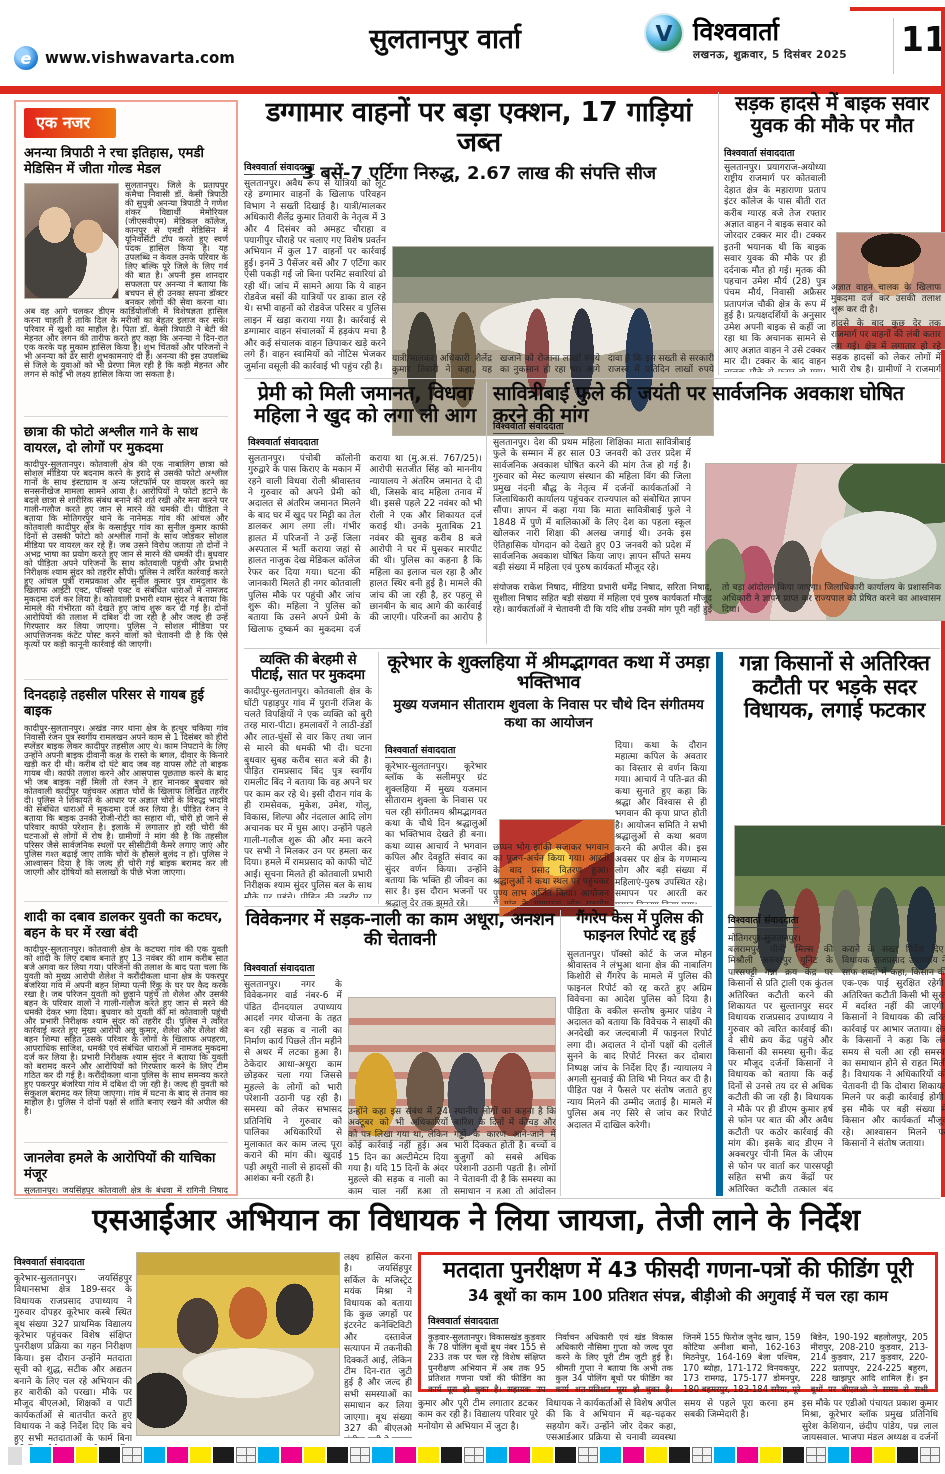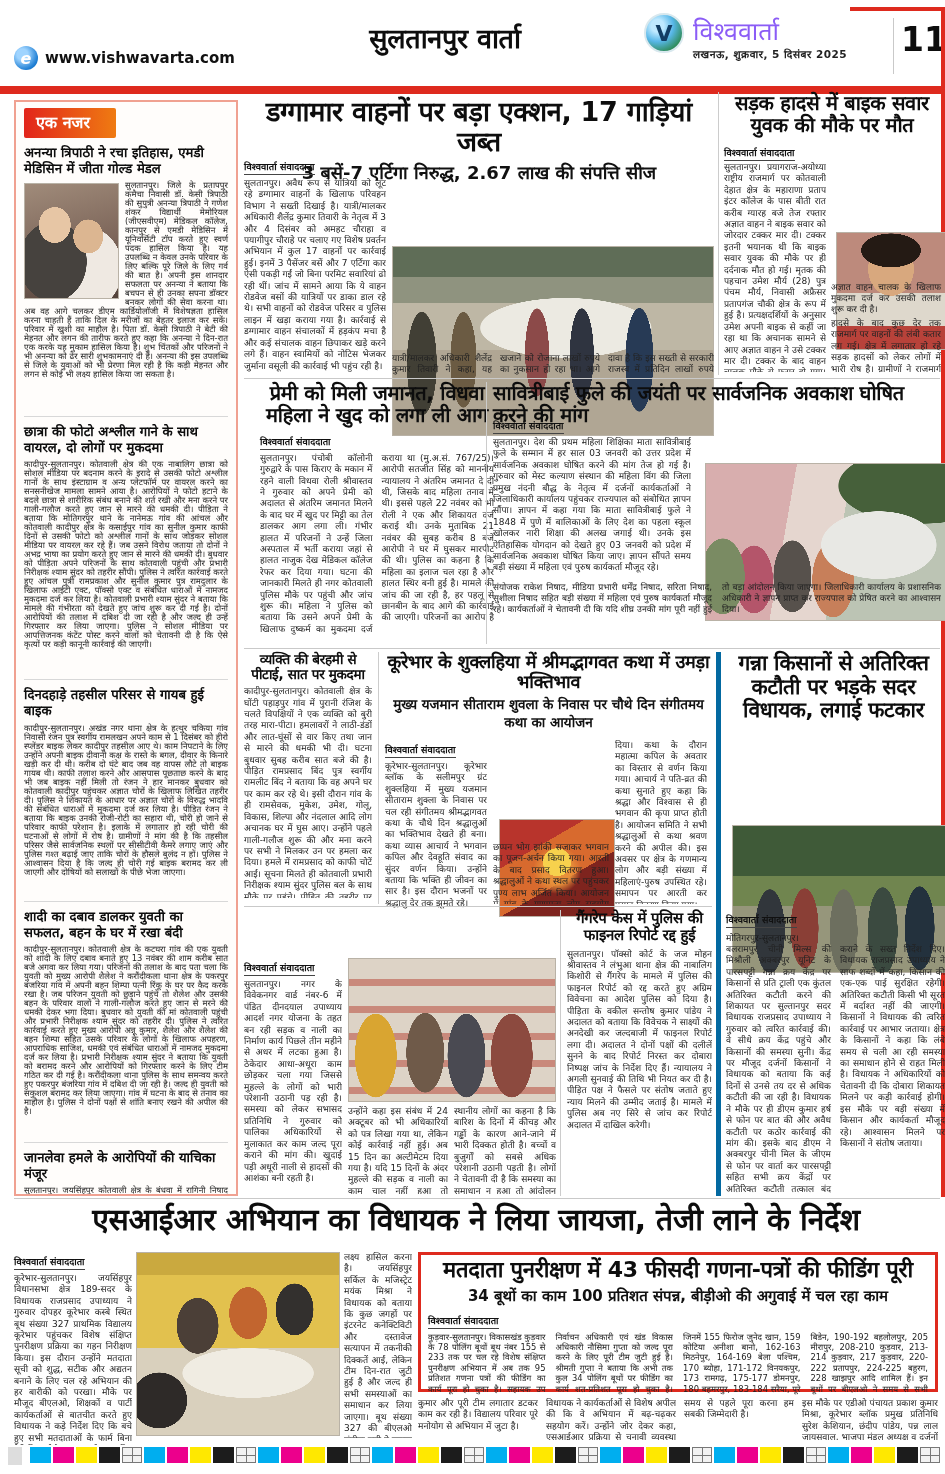--- a/index.html
+++ b/index.html
@@ -16,21 +16,21 @@
 .bt4{column-count:4;column-gap:10px;column-fill:auto}
 .cap{font-size:8.8px;line-height:11px;text-align:justify;color:#222}
 .photo{position:relative;overflow:hidden;border:1px solid #b9b2a6}
 .rule-h{background:#c9c9c9;height:1px}
 .rule-v{background:#c9c9c9;width:1px}
 .redline{background:#de2a1e}
 
 .site{font-size:15px;font-weight:bold;color:#111}
 .eicon{width:24px;height:24px;border-radius:50%;background:radial-gradient(circle at 35% 35%,#9fd4ff 0 25%,#1f7fd4 70%,#0b5fb0 100%);color:#fff;font-weight:bold;font-style:italic;font-size:16px;display:flex;align-items:center;justify-content:center}
 .vicon{width:40px;height:40px;border-radius:50%;background:radial-gradient(circle at 32% 30%,#bfe9ff 0 18%,#58b7e8 45%,#2e8b57 78%,#1d6e3f 100%);display:flex;align-items:center;justify-content:center;color:#123d63;font-weight:bold;font-size:22px;border:2px solid #d8e8ee}
-.brand{font-size:25px;font-weight:normal;color:#8b5cf6}
+.brand{font-size:25px;font-weight:bold;color:#000000}
 .dateln{font-size:10.5px;font-weight:bold;color:#222;letter-spacing:.5px}
 .pgnum{font-size:33px;font-weight:bold;color:#0d0d0d}
 
 .ekbox{border:2px solid #f0a191;background:#fffdfb}
 .ekchip{display:inline-block;background:linear-gradient(90deg,#e2251b,#ef7b12);color:#fff;font-weight:bold;font-size:16px;padding:3px 26px 5px 12px;border-radius:2px}
 .ekt{font-weight:bold;font-size:13.2px;line-height:1.22;color:#0d0d0d;margin:7px 0 4px}
 .ekb{font-size:8.4px;line-height:9px;text-align:justify;color:#262626}
 .eksep{border-top:1px solid #d8d8d8;margin:7px 0 0}
 
 .ph1{background:radial-gradient(ellipse 16px 18px at 32% 36%,#e7c6a5 0 99%,transparent 100%),radial-gradient(ellipse 15px 17px at 68% 46%,#dcb691 0 99%,transparent 100%),radial-gradient(ellipse 34px 40px at 30% 68%,#46423e 0 99%,transparent 100%),radial-gradient(ellipse 32px 40px at 70% 74%,#efe9e2 0 99%,transparent 100%),linear-gradient(165deg,#a08b7a 0%,#7d665a 55%,#53423a 100%)}
@@ -78,21 +78,21 @@
   <div class="ekb" style="height:228px">
     <span class="photo ph1" style="float:left;width:95px;height:116px;margin:2px 6px 2px 0"></span><span>सुलतानपुर। जिले के प्रतापपुर कमैचा निवासी डॉ. केसी त्रिपाठी की सुपुत्री अनन्या त्रिपाठी ने गणेश शंकर विद्यार्थी मेमोरियल (जीएसवीएम) मेडिकल कॉलेज, कानपुर से एमडी मेडिसिन में यूनिवर्सिटी टॉप करते हुए स्वर्ण पदक हासिल किया है। यह उपलब्धि न केवल उनके परिवार के लिए बल्कि पूरे जिले के लिए गर्व की बात है। अपनी इस शानदार सफलता पर अनन्या ने बताया कि बचपन से ही उनका सपना डॉक्टर बनकर लोगों की सेवा करना था। अब वह आगे चलकर डीएम कार्डियोलॉजी में विशेषज्ञता हासिल करना चाहती हैं ताकि दिल के मरीजों का बेहतर इलाज कर सकें। परिवार में खुशी का माहौल है। पिता डॉ. केसी त्रिपाठी ने बेटी की मेहनत और लगन की तारीफ करते हुए कहा कि अनन्या ने दिन-रात एक करके यह मुकाम हासिल किया है। शुभ चिंतकों और परिजनों ने भी अनन्या को ढेर सारी शुभकामनाएं दी हैं। अनन्या की इस उपलब्धि से जिले के युवाओं को भी प्रेरणा मिल रही है कि कड़ी मेहनत और लगन से कोई भी लक्ष्य हासिल किया जा सकता है।</span>
   </div>
   <div class="eksep"></div>
   <div class="ekt">छात्रा की फोटो अश्लील गाने के साथ वायरल, दो लोगों पर मुकदमा</div>
   <div class="ekb" style="height:212px">कादीपुर-सुलतानपुर। कोतवाली क्षेत्र की एक नाबालिग छात्रा को सोशल मीडिया पर बदनाम करने के इरादे से उसकी फोटो अश्लील गानों के साथ इंस्टाग्राम व अन्य प्लेटफॉर्म पर वायरल करने का सनसनीखेज मामला सामने आया है। आरोपियों ने फोटो हटाने के बदले छात्रा से शारीरिक संबंध बनाने की शर्त रखी और मना करने पर गाली-गलौज करते हुए जान से मारने की धमकी दी। पीड़िता ने बताया कि मोतिगरपुर थाने के नानेमऊ गांव की आंचल और कोतवाली कादीपुर क्षेत्र के कसाईपुर गांव का सुनील कुमार काफी दिनों से उसकी फोटो को अश्लील गानों के साथ जोड़कर सोशल मीडिया पर वायरल कर रहे हैं। जब उसने विरोध जताया तो दोनों ने अभद्र भाषा का प्रयोग करते हुए जान से मारने की धमकी दी। बुधवार को पीड़िता अपने परिजनों के साथ कोतवाली पहुंची और प्रभारी निरीक्षक श्याम सुंदर को तहरीर सौंपी। पुलिस ने त्वरित कार्रवाई करते हुए आंचल पुत्री रामप्रकाश और सुनील कुमार पुत्र रामदुलार के खिलाफ आईटी एक्ट, पॉक्सो एक्ट व संबंधित धाराओं में नामजद मुकदमा दर्ज कर लिया है। कोतवाली प्रभारी श्याम सुंदर ने बताया कि मामले की गंभीरता को देखते हुए जांच शुरू कर दी गई है। दोनों आरोपियों की तलाश में दबिश दी जा रही है और जल्द ही उन्हें गिरफ्तार कर लिया जाएगा। पुलिस ने सोशल मीडिया पर आपत्तिजनक कंटेंट पोस्ट करने वालों को चेतावनी दी है कि ऐसे कृत्यों पर कड़ी कानूनी कार्रवाई की जाएगी।</div>
   <div class="eksep"></div>
   <div class="ekt">दिनदहाड़े तहसील परिसर से गायब हुई बाइक</div>
   <div class="ekb" style="height:170px">कादीपुर-सुलतानपुर। अखंड नगर थाना क्षेत्र के हत्थुर चकिया गांव निवासी रंजन पुत्र स्वर्गीय रामलखन अपने काम से 1 दिसंबर को हीरो स्प्लेंडर बाइक लेकर कादीपुर तहसील आए थे। काम निपटाने के लिए उन्होंने अपनी बाइक दीवानी कक्ष के रास्ते के बगल, दीवार के किनारे खड़ी कर दी थी। करीब दो घंटे बाद जब वह वापस लौटे तो बाइक गायब थी। काफी तलाश करने और आसपास पूछताछ करने के बाद भी जब बाइक नहीं मिली तो रंजन ने हार मानकर बुधवार को कोतवाली कादीपुर पहुंचकर अज्ञात चोरों के खिलाफ लिखित तहरीर दी। पुलिस ने शिकायत के आधार पर अज्ञात चोरों के विरुद्ध भादवि की संबंधित धाराओं में मुकदमा दर्ज कर लिया है। पीड़ित रंजन ने बताया कि बाइक उनकी रोजी-रोटी का सहारा थी, चोरी हो जाने से परिवार काफी परेशान है। इलाके में लगातार हो रही चोरी की घटनाओं से लोगों में रोष है। ग्रामीणों ने मांग की है कि तहसील परिसर जैसे सार्वजनिक स्थलों पर सीसीटीवी कैमरे लगाए जाएं और पुलिस गश्त बढ़ाई जाए ताकि चोरों के हौसले बुलंद न हों। पुलिस ने आश्वासन दिया है कि जल्द ही चोरी गई बाइक बरामद कर ली जाएगी और दोषियों को सलाखों के पीछे भेजा जाएगा।</div>
   <div class="eksep"></div>
-  <div class="ekt">शादी का दबाव डालकर युवती का सफलत, बहन के घर में रखा बंदी</div>
+  <div class="ekt">शादी का दबाव डालकर युवती का कटघर, बहन के घर में रखा बंदी</div>
   <div class="ekb" style="height:190px">कादीपुर-सुलतानपुर। कोतवाली क्षेत्र के कटघरा गांव की एक युवती को शादी के लिए दबाव बनाते हुए 13 नवंबर की शाम करीब सात बजे अगवा कर लिया गया। परिजनों की तलाश के बाद पता चला कि युवती को मुख्य आरोपी शैलेश ने करौंदीकला थाना क्षेत्र के पकरपुर बंजरिया गांव में अपनी बहन शिम्पा पत्नी रिंकू के घर पर कैद करके रखा है। जब परिजन युवती को छुड़ाने पहुंचे तो शैलेश और उसकी बहन के परिवार वालों ने गाली-गलौज करते हुए जान से मरने की धमकी देकर भगा दिया। बुधवार को युवती की मां कोतवाली पहुंची और प्रभारी निरीक्षक श्याम सुंदर को तहरीर दी। पुलिस ने त्वरित कार्रवाई करते हुए मुख्य आरोपी अन्नू कुमार, शैलेश और शैलेश की बहन शिम्पा सहित उसके परिवार के लोगों के खिलाफ अपहरण, आपराधिक साजिश, धमकी एवं संबंधित धाराओं में नामजद मुकदमा दर्ज कर लिया है। प्रभारी निरीक्षक श्याम सुंदर ने बताया कि युवती को बरामद करने और आरोपियों को गिरफ्तार करने के लिए टीम गठित कर दी गई है। करौंदीकला थाना पुलिस के साथ समन्वय करते हुए पकरपुर बंजरिया गांव में दबिश दी जा रही है। जल्द ही युवती को सकुशल बरामद कर लिया जाएगा। गांव में घटना के बाद से तनाव का माहौल है। पुलिस ने दोनों पक्षों से शांति बनाए रखने की अपील की है।</div>
   <div class="eksep"></div>
   <div class="ekt">जानलेवा हमले के आरोपियों की याचिका मंजूर</div>
   <div class="ekb" style="height:64px">सुलतानपुर। जयसिंहपुर कोतवाली क्षेत्र के बंधवा में रागिनी निषाद और अन्य पर जानलेवा हमला करने के तीन आरोपियों को जिला जज सुनील कुमार ने जमानत दी है। वकील अरविन्द सिंह राजा ने आरोपियों पर पेशबंदी में मुकदमा दर्ज कराने की बात कही। गांव की रागिनी निषाद पीड़ित पक्ष ने हमला करने और मारपीट के आरोप में गांव के रूख्जन, निर्मला, श्रवण, रंजन और काजल आदि पर केस दर्ज कराया था।</div>
 
 </div>
 
 <div class="abs" style="left:244px;top:97px;width:470px;height:278px">
   <div class="hl" style="font-size:27px">डग्गामार वाहनों पर बड़ा एक्शन, 17 गाड़ियां जब्त</div>
   <div class="sub" style="font-size:18px;margin-top:3px">3 बसें-7 एर्टिगा निरुद्ध, 2.67 लाख की संपत्ति सीज</div>
@@ -112,21 +112,21 @@
   <div class="abs" style="left:5px;top:70px;width:102px">
     <div class="bt" style="height:210px">सुलतानपुर। प्रयागराज-अयोध्या राष्ट्रीय राजमार्ग पर कोतवाली देहात क्षेत्र के महाराणा प्रताप इंटर कॉलेज के पास बीती रात करीब ग्यारह बजे तेज रफ्तार अज्ञात वाहन ने बाइक सवार को जोरदार टक्कर मार दी। टक्कर इतनी भयानक थी कि बाइक सवार युवक की मौके पर ही दर्दनाक मौत हो गई। मृतक की पहचान उमेश मौर्य (28) पुत्र पंचम मौर्य, निवासी अफ्रैसर प्रतापगंज चौकी क्षेत्र के रूप में हुई है। प्रत्यक्षदर्शियों के अनुसार उमेश अपनी बाइक से कहीं जा रहा था कि अचानक सामने से आए अज्ञात वाहन ने उसे टक्कर मार दी। टक्कर के बाद वाहन चालक मौके से फरार हो गया। सूचना मिलते ही कोतवाली देहात पुलिस और प्रतापगंज चौकी इंचार्ज मौके पर पहुंचे। पुलिस ने शव को कब्जे में लेकर पोस्टमार्टम के लिए भेज दिया तथा</div>
   </div>
   <div class="abs photo ph-por" style="left:112px;top:68px;width:110px;height:118px"></div>
   <div class="abs cap" style="left:112px;top:190px;width:110px;height:34px">अज्ञात वाहन चालक के खिलाफ मुकदमा दर्ज कर उसकी तलाश शुरू कर दी है।</div>
   <div class="abs bt" style="left:112px;top:226px;width:110px;height:56px">हादसे के बाद कुछ देर तक राजमार्ग पर वाहनों की लंबी कतार लग गई। क्षेत्र में लगातार हो रहे सड़क हादसों को लेकर लोगों में भारी रोष है। ग्रामीणों ने राजमार्ग पर स्पीड ब्रेकर और पर्याप्त लाइटिंग की मांग की है।</div>
 </div>
 
 <div class="abs rule-h" style="left:244px;top:378px;width:696px"></div>
 
-<div class="abs" style="left:260px;top:382px;width:234px;height:262px">
+<div class="abs" style="left:248px;top:382px;width:234px;height:262px">
   <div class="hl" style="font-size:20px">प्रेमी को मिली जमानत, विधवा महिला ने खुद को लगा ली आग</div>
   <div style="margin-top:3px"><span class="by">विश्ववार्ता संवाददाता</span></div>
   <div class="bt bt2" style="height:188px">सुलतानपुर। पंचोबी कॉलोनी गुरुद्वारे के पास किराए के मकान में रहने वाली विधवा रोली श्रीवास्तव ने गुरुवार को अपने प्रेमी को अदालत से अंतरिम जमानत मिलने के बाद घर में खुद पर मिट्टी का तेल डालकर आग लगा ली। गंभीर हालत में परिजनों ने उन्हें जिला अस्पताल में भर्ती कराया जहां से हालत नाजुक देख मेडिकल कॉलेज रेफर कर दिया गया। घटना की जानकारी मिलते ही नगर कोतवाली पुलिस मौके पर पहुंची और जांच शुरू की। महिला ने पुलिस को बताया कि उसने अपने प्रेमी के खिलाफ दुष्कर्म का मुकदमा दर्ज कराया था (मु.अ.सं. 767/25)। आरोपी सतजीत सिंह को माननीय न्यायालय ने अंतरिम जमानत दे दी थी, जिसके बाद महिला तनाव में थी। इससे पहले 22 नवंबर को भी रोली ने एक और शिकायत दर्ज कराई थी। उनके मुताबिक 21 नवंबर की सुबह करीब 8 बजे आरोपी ने घर में घुसकर मारपीट की थी। पुलिस का कहना है कि महिला का इलाज चल रहा है और हालत स्थिर बनी हुई है। मामले की जांच की जा रही है, हर पहलू से छानबीन के बाद आगे की कार्रवाई की जाएगी। परिजनों का आरोप है कि जमानत मिलने से आरोपी के हौसले बुलंद हो गए थे।</div>
 </div>
 
 <div class="abs" style="left:486px;top:382px;width:454px;height:262px;border-left:1px solid #ccc;padding-left:6px">
   <div class="hl hl-l" style="font-size:20px">सावित्रीबाई फुले की जयंती पर सार्वजनिक अवकाश घोषित करने की मांग</div>
   <div class="abs" style="left:6px;top:32px;width:198px">
     <span class="by">विश्ववार्ता संवाददाता</span>
     <div class="bt" style="height:158px">सुलतानपुर। देश की प्रथम महिला शिक्षिका माता सावित्रीबाई फुले के सम्मान में हर साल 03 जनवरी को उत्तर प्रदेश में सार्वजनिक अवकाश घोषित करने की मांग तेज हो गई है। गुरुवार को मेस्ट कल्याण संस्थान की महिला विंग की जिला प्रमुख नंदनी बौद्ध के नेतृत्व में दर्जनों कार्यकर्ताओं ने जिलाधिकारी कार्यालय पहुंचकर राज्यपाल को संबोधित ज्ञापन सौंपा। ज्ञापन में कहा गया कि माता सावित्रीबाई फुले ने 1848 में पुणे में बालिकाओं के लिए देश का पहला स्कूल खोलकर नारी शिक्षा की अलख जगाई थी। उनके इस ऐतिहासिक योगदान को देखते हुए 03 जनवरी को प्रदेश में सार्वजनिक अवकाश घोषित किया जाए। ज्ञापन सौंपते समय बड़ी संख्या में महिला एवं पुरुष कार्यकर्ता मौजूद रहे।</div>
@@ -147,33 +147,34 @@
   <div class="sub" style="font-size:13.5px;margin-top:3px">मुख्य यजमान सीताराम शुवला के निवास पर चौथे दिन संगीतमय कथा का आयोजन</div>
   <div class="abs" style="left:6px;top:86px;width:102px">
     <span class="by">विश्ववार्ता संवाददाता</span>
     <div class="bt" style="height:148px">कूरेभार-सुलतानपुर। कूरेभार ब्लॉक के सलीमपुर ग्रंट शुक्लहिया में मुख्य यजमान सीताराम शुक्ला के निवास पर चल रही संगीतमय श्रीमद्भागवत कथा के चौथे दिन श्रद्धालुओं का भक्तिभाव देखते ही बना। कथा व्यास आचार्य ने भगवान कपिल और देवहूति संवाद का सुंदर वर्णन किया। उन्होंने बताया कि भक्ति ही जीवन का सार है। इस दौरान भजनों पर श्रद्धालु देर तक झूमते रहे।</div>
   </div>
   <div class="abs photo ph-kat" style="left:114px;top:88px;width:116px;height:98px"></div>
   <div class="abs bt" style="left:114px;top:190px;width:116px;height:62px">छप्पन भोग झांकी सजाकर भगवान का पूजन-अर्चन किया गया। आरती के बाद प्रसाद वितरण हुआ। श्रद्धालुओं ने कथा स्थल पर पहुंचकर पुण्य लाभ अर्जित किया। आयोजन में गांव के गणमान्य लोग सहयोग कर रहे हैं।</div>
   <div class="abs bt" style="left:236px;top:88px;width:92px;height:164px">दिया। कथा के दौरान महात्मा कपिल के अवतार का विस्तार से वर्णन किया गया। आचार्य ने पति-व्रत की कथा सुनाते हुए कहा कि श्रद्धा और विश्वास से ही भगवान की कृपा प्राप्त होती है। आयोजन समिति ने सभी श्रद्धालुओं से कथा श्रवण करने की अपील की। इस अवसर पर क्षेत्र के गणमान्य लोग और बड़ी संख्या में महिलाएं-पुरुष उपस्थित रहे। समापन पर आरती कर प्रसाद वितरण किया गया।</div>
 </div>
 
-<div class="abs" style="left:716px;top:652px;width:224px;height:544px;border-left:5px solid #0369a1;padding-left:6px">
+<div class="abs" style="left:716px;top:652px;width:224px;height:544px;border-left:7px solid #0369a1;padding-left:6px">
   <div class="hl" style="font-size:21px">गन्ना किसानों से अतिरिक्त कटौती पर भड़के सदर विधायक, लगाई फटकार</div>
   <div class="abs photo ph-gan" style="left:5px;top:102px;width:219px;height:148px"></div>
   <div class="abs" style="left:5px;top:256px;width:219px">
     <span class="by">विश्ववार्ता संवाददाता</span>
     <div style="font-weight:normal;font-size:9px">मोतिगरपुर-सुलतानपुर।</div>
     <div class="bt bt2" style="height:252px">बलरामपुर चीनी मिल्स की मिश्रौली अक्बरपुर यूनिट के पारसपट्टी गन्ना क्रय केंद्र पर किसानों से प्रति ट्राली एक कुंतल अतिरिक्त कटौती करने की शिकायत पर सुल्तानपुर सदर विधायक राजप्रसाद उपाध्याय ने गुरुवार को त्वरित कार्रवाई की। वे सीधे क्रय केंद्र पहुंचे और किसानों की समस्या सुनी। केंद्र पर मौजूद दर्जनों किसानों ने विधायक को बताया कि कई दिनों से उनसे तय दर से अधिक कटौती की जा रही है। विधायक ने मौके पर ही डीएम कुमार हर्ष से फोन पर बात की और अवैध कटौती पर कठोर कार्रवाई की मांग की। इसके बाद डीएम ने अक्बरपुर चीनी मिल के जीएम से फोन पर वार्ता कर पारसपट्टी सहित सभी क्रय केंद्रों पर अतिरिक्त कटौती तत्काल बंद कराने के सख्त निर्देश दिए। विधायक राजप्रसाद उपाध्याय ने साफ शब्दों में कहा, किसान की एक-एक पाई सुरक्षित रहेगी। अतिरिक्त कटौती किसी भी सूरत में बर्दाश्त नहीं की जाएगी। किसानों ने विधायक की त्वरित कार्रवाई पर आभार जताया। क्षेत्र के किसानों ने कहा कि लंबे समय से चली आ रही समस्या का समाधान होने से राहत मिली है। विधायक ने अधिकारियों को चेतावनी दी कि दोबारा शिकायत मिलने पर कड़ी कार्रवाई होगी। इस मौके पर बड़ी संख्या में किसान और कार्यकर्ता मौजूद रहे। आश्वासन मिलने पर किसानों ने संतोष जताया।</div>
   </div>
 </div>
 
 <div class="abs rule-h" style="left:244px;top:906px;width:468px"></div>
 
 <div class="abs" style="left:244px;top:910px;width:312px;height:286px">
+  <div class="hl" style="font-size:17.5px">विवेकनगर में सड़क-नाली का काम अधूरा, अनशन की चेतावनी</div>
   <div class="abs" style="left:0;top:46px;width:98px">
     <span class="by">विश्ववार्ता संवाददाता</span>
     <div class="bt" style="height:222px">सुलतानपुर। नगर के विवेकनगर वार्ड नंबर-6 में पंडित दीनदयाल उपाध्याय आदर्श नगर योजना के तहत बन रही सड़क व नाली का निर्माण कार्य पिछले तीन महीने से अधर में लटका हुआ है। ठेकेदार आधा-अधूरा काम छोड़कर चला गया जिससे मुहल्ले के लोगों को भारी परेशानी उठानी पड़ रही है। समस्या को लेकर सभासद प्रतिनिधि ने गुरुवार को पालिका अधिकारियों से मुलाकात कर काम जल्द पूरा कराने की मांग की। खुदाई पड़ी अधूरी नाली से हादसों की आशंका बनी रहती है।</div>
   </div>
   <div class="abs photo ph-viv" style="left:104px;top:48px;width:208px;height:144px"></div>
   <div class="abs bt" style="left:104px;top:196px;width:100px;height:88px">उन्होंने कहा इस संबंध में 24 अक्टूबर को भी अधिकारियों को पत्र लिखा गया था, लेकिन कोई कार्रवाई नहीं हुई। अब 15 दिन का अल्टीमेटम दिया गया है। यदि 15 दिनों के अंदर मुहल्ले की सड़क व नाली का काम चालू नहीं हुआ तो नागरिकों के साथ अनशन पर बैठेंगे। अनशन की चेतावनी से विभाग में हड़कंप मचा हुआ है।</div>
   <div class="abs bt" style="left:210px;top:196px;width:102px;height:88px">स्थानीय लोगों का कहना है कि बारिश के दिनों में कीचड़ और गड्ढों के कारण आने-जाने में भारी दिक्कत होती है। बच्चों व बुजुर्गों को सबसे अधिक परेशानी उठानी पड़ती है। लोगों ने चेतावनी दी है कि समस्या का समाधान न हुआ तो आंदोलन तेज किया जाएगा। पालिका प्रशासन ने जल्द काम शुरू कराने का आश्वासन देते हुए निर्माण एजेंसी को नोटिस जारी करने की बात कही है।</div>
 </div>
 
 <div class="abs" style="left:560px;top:910px;width:152px;height:286px;border-left:1px solid #ccc;padding-left:6px">

